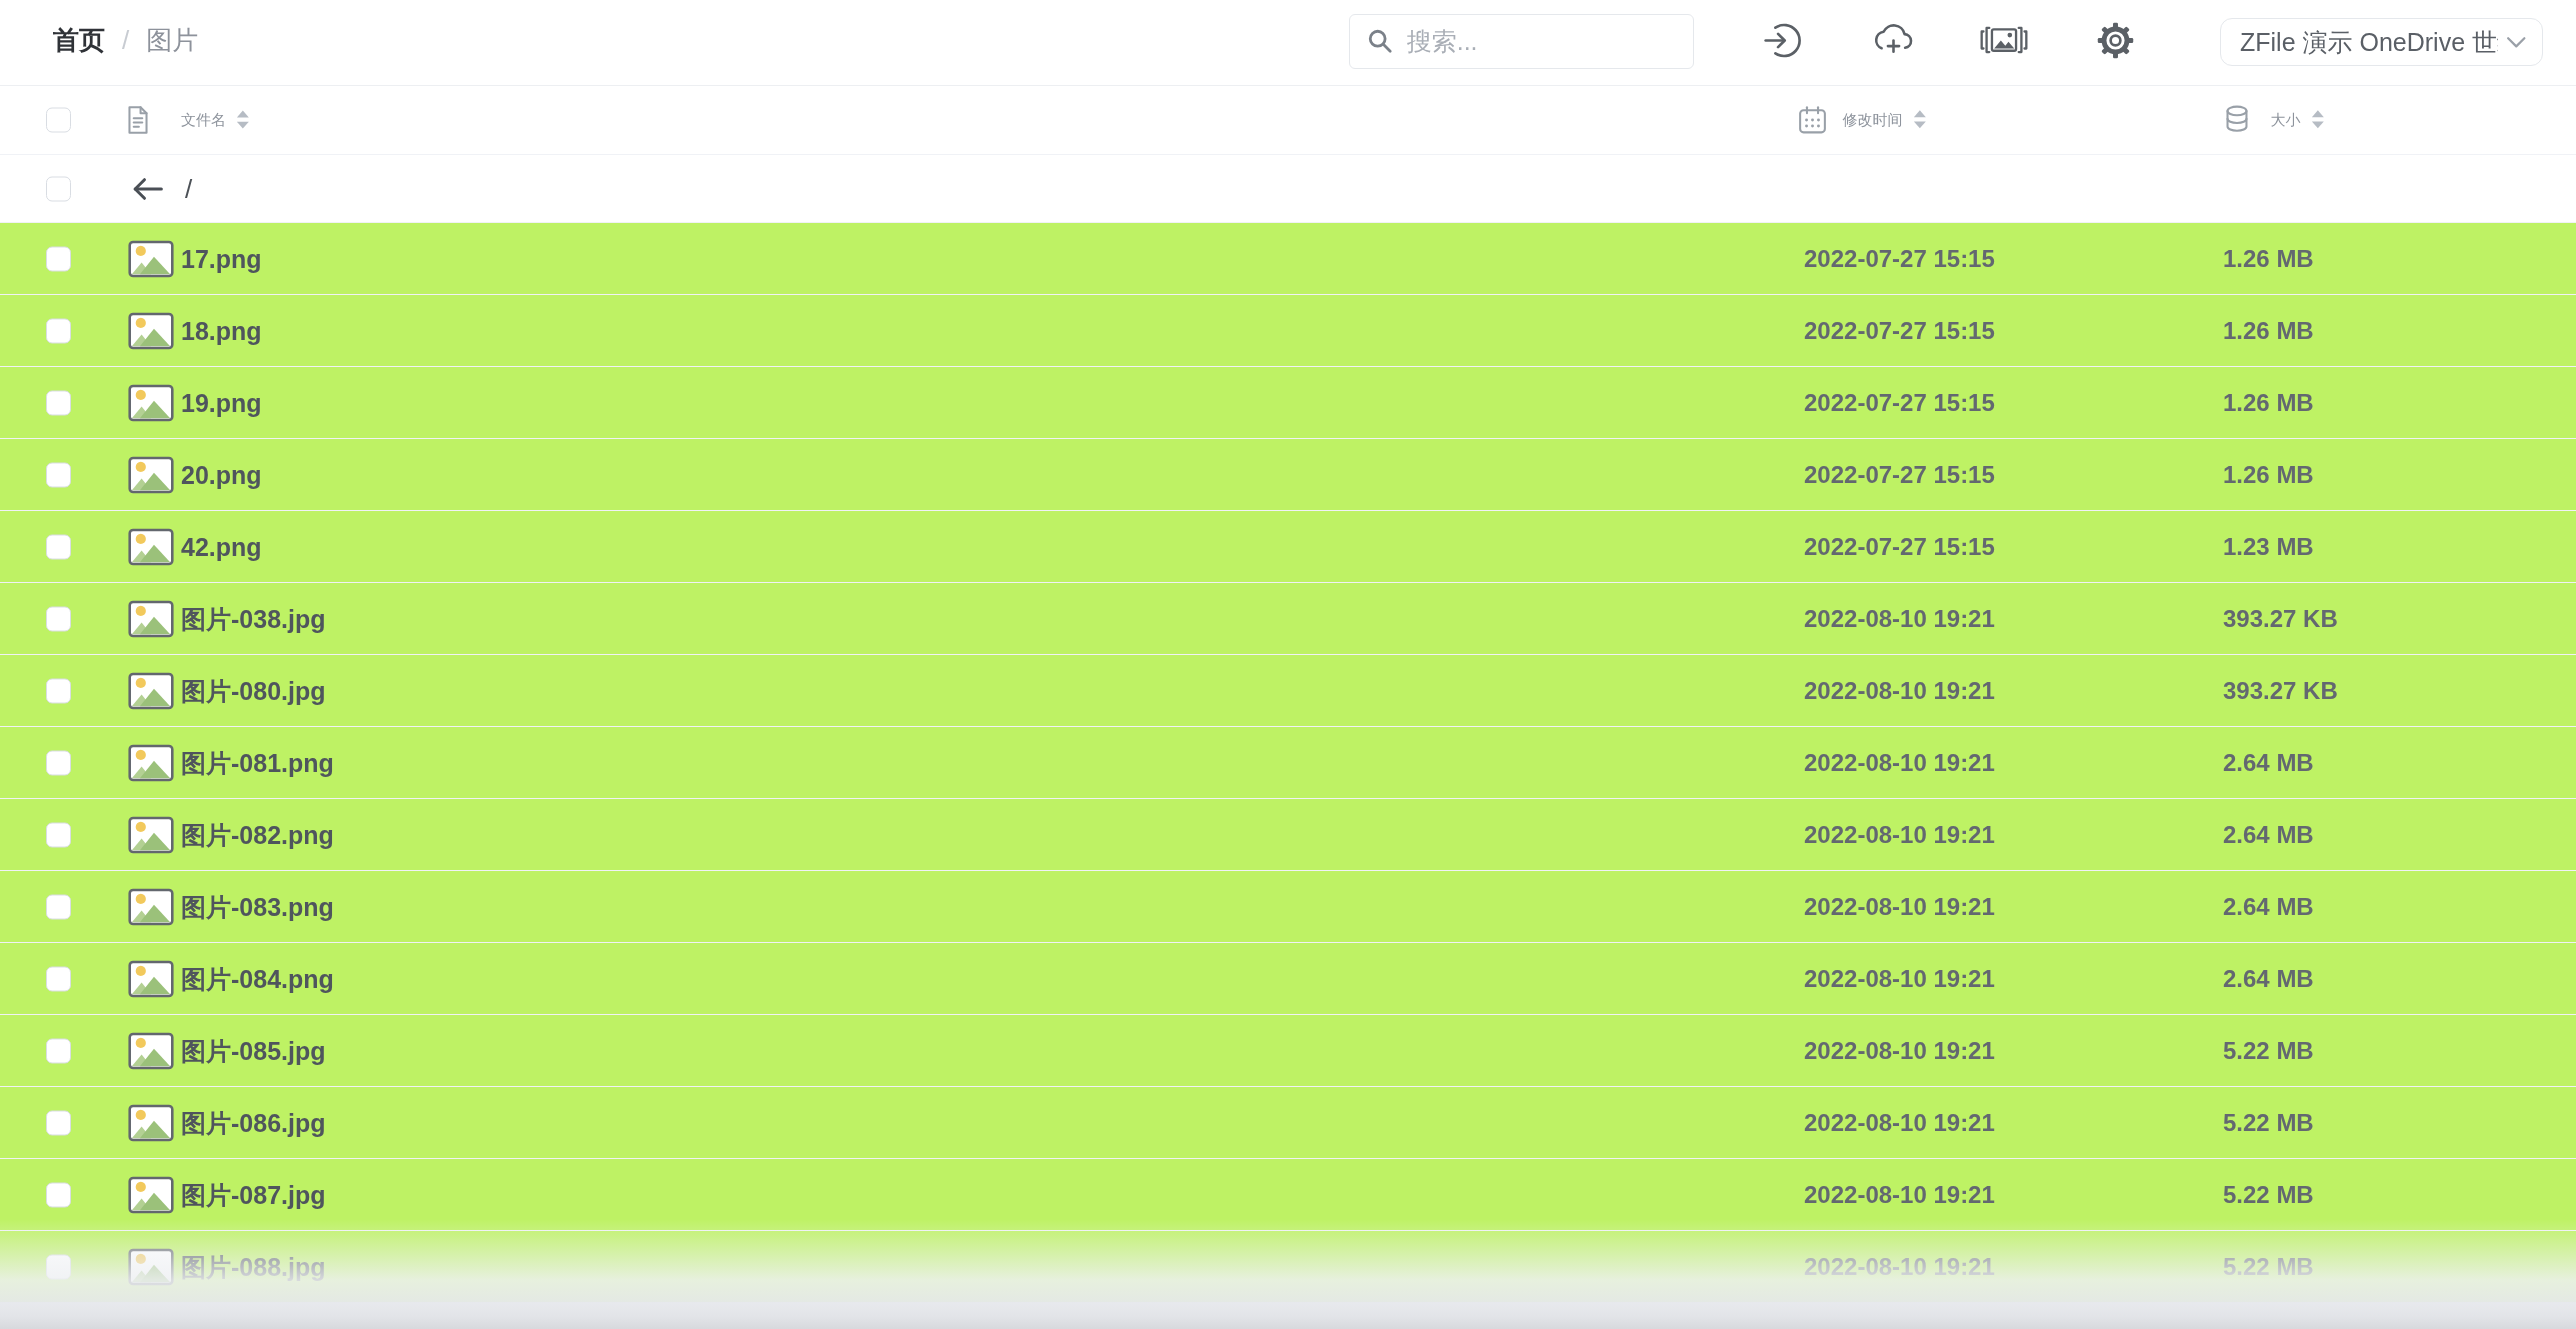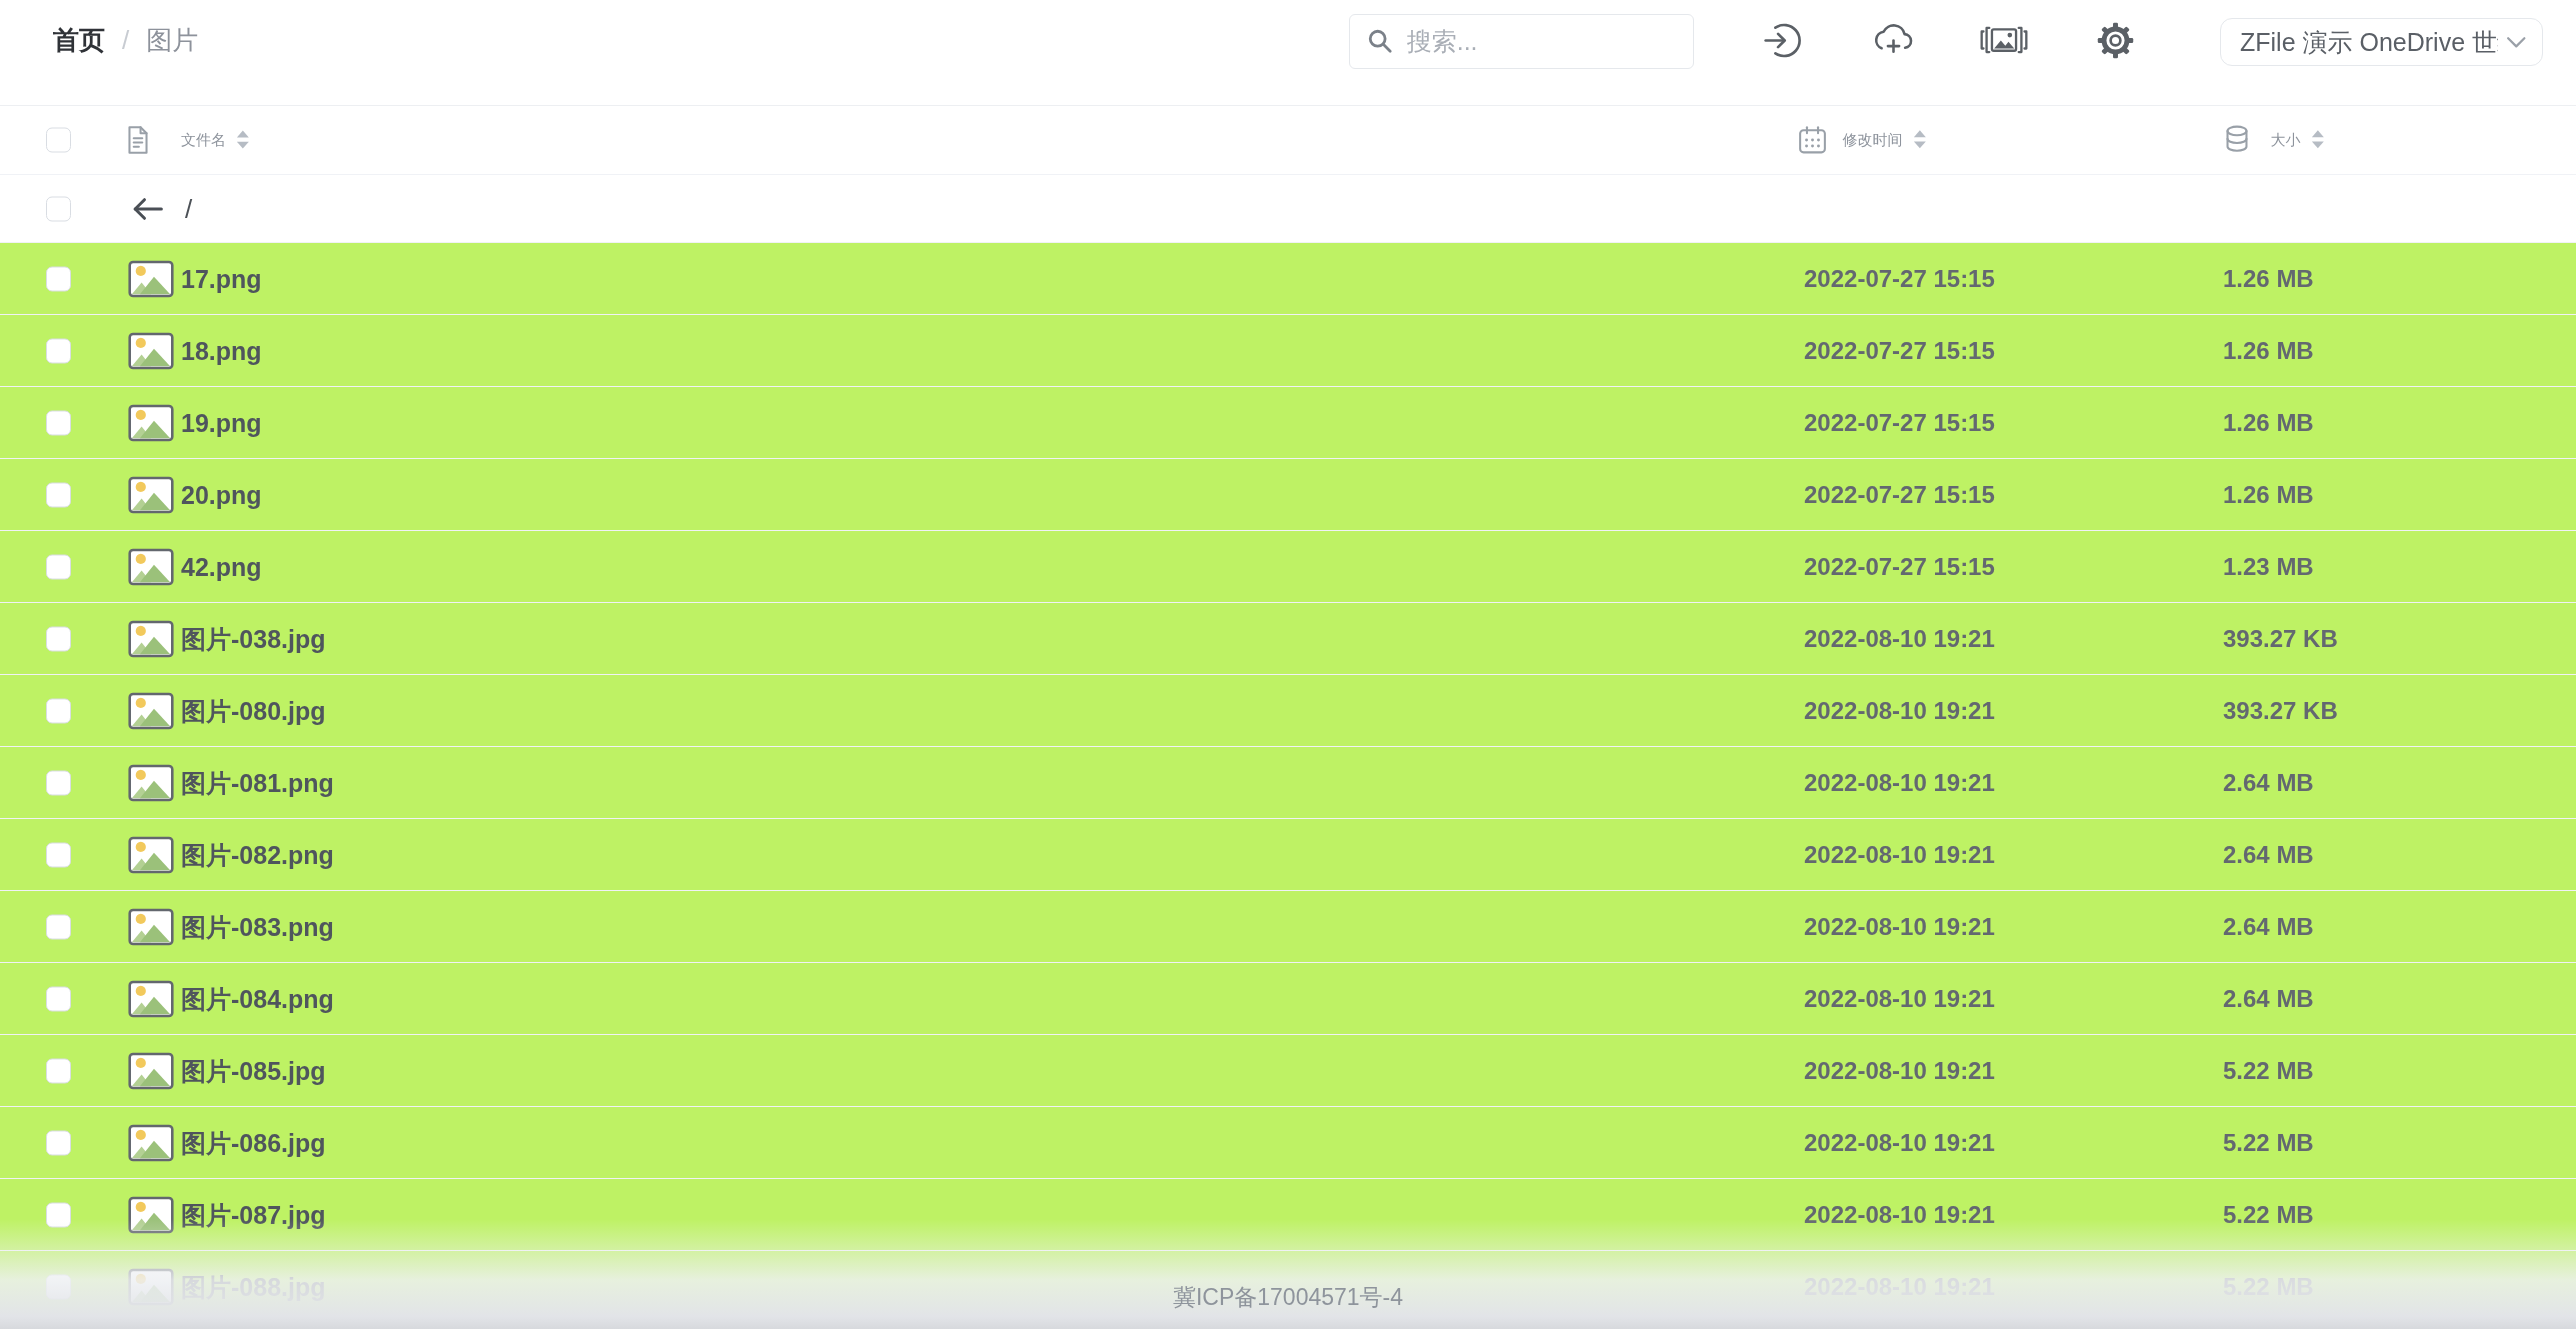--- a/index.html
+++ b/index.html
@@ -1,21 +1,21 @@
 <!DOCTYPE html>
 <html style="font-size:13.7px"><head>
 <meta charset="utf-8">
 <style>
   * { margin:0; padding:0; box-sizing:border-box; }
   html,body { width:2576px; height:1330px; overflow:hidden; background:#fff;
     font-family:"Liberation Sans","DejaVu Sans",sans-serif; }
   .page { position:relative; width:2576px; height:1330px; }
 
   
-  .topbar { position:relative; height:106px; border-bottom:1.7px solid #edeff2; background:#fff; }
+  .topbar { position:relative; height:86px; border-bottom:1.7px solid #edeff2; background:#fff; }
   .breadcrumb { position:absolute; left:53px; top:0; height:80px; display:flex; align-items:center; font-size:26px; }
   .bc-home { color:#2f3237; font-weight:bold; cursor:pointer; }
   .bc-sep { color:#c8ccd2; margin:0 17px; }
   .bc-current { color:#8d929b; }
 
   .searchbox { position:absolute; left:1349px; top:13.7px; width:345px; height:55px;
     border:1.7px solid #e5e8ec; border-radius:6px; background:#fff; display:flex; align-items:center; padding:0 17px; }
   .searchbox svg { flex:0 0 auto; }
   .searchbox input { border:none; outline:none; background:transparent; margin-left:13.7px; width:100%;
     font-size:25px; color:#606266; font-family:inherit; }
@@ -445,16 +445,15 @@
           <rect x="2" y="2" width="50" height="40" rx="4" fill="none" stroke="#63676e" stroke-width="3"></rect>
         </svg>
       </span>
       <span class="fname">图片-088.jpg</span>
       <span class="fdate">2022-08-10 19:21</span>
       <span class="fsize">5.22 MB</span>
     </div>
     </div>
 
   <div class="footer-fade"></div>
-  <div class="icp">冀ICP备17004571号-4</div>
 
 </div>
 
 
 </body></html>

